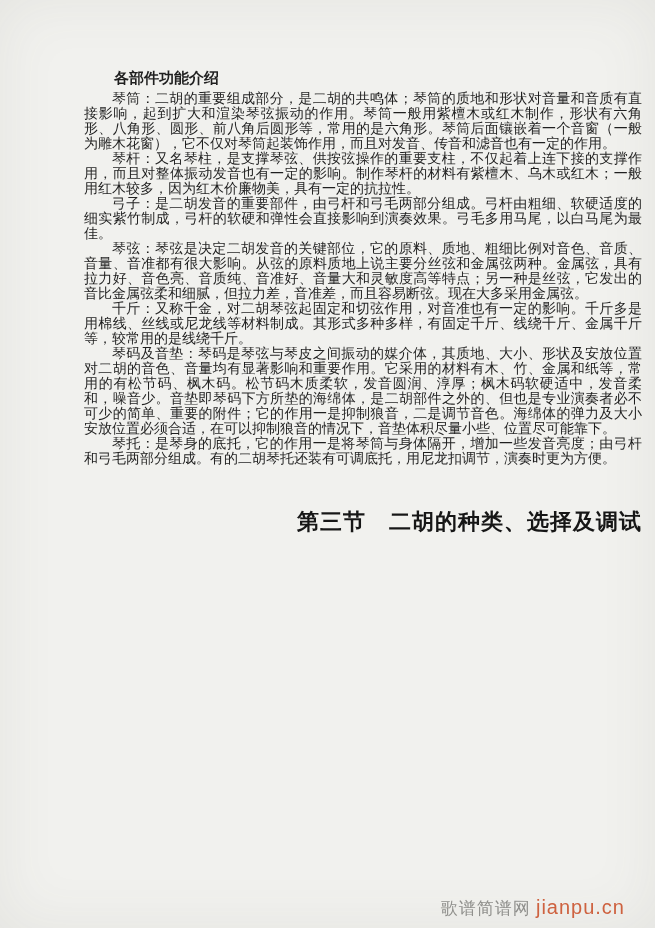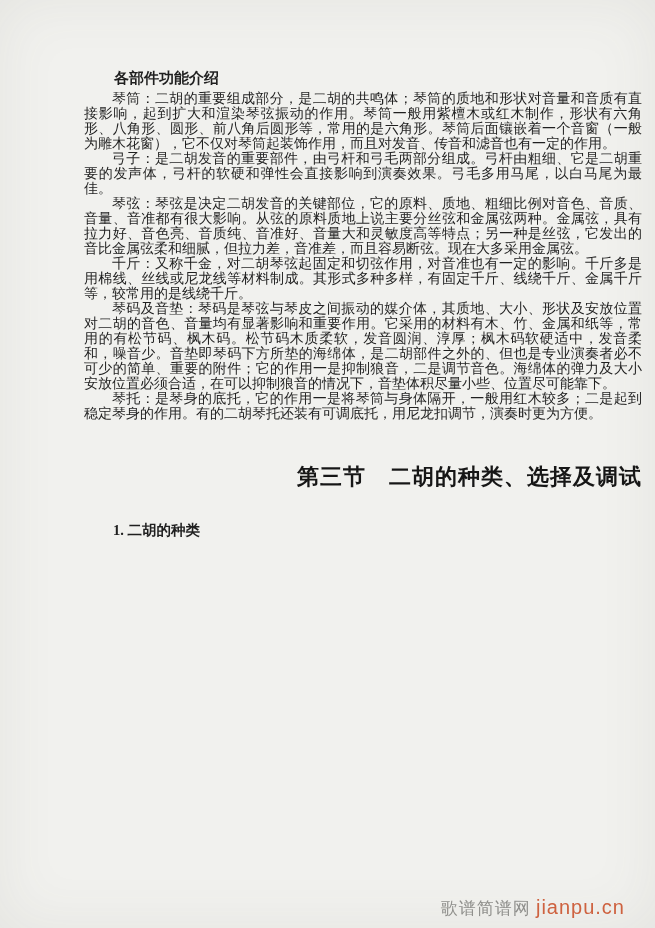--- a/index.html
+++ b/index.html
@@ -75,29 +75,29 @@
 </style>
 </head>
 <body>
 
 <div class="page">
   <div class="content">
 
     <h3 class="intro-heading">各部件功能介绍</h3>
 
     <p class="body">琴筒：二胡的重要组成部分，是二胡的共鸣体；琴筒的质地和形状对音量和音质有直接影响，起到扩大和渲染琴弦振动的作用。琴筒一般用紫檀木或红木制作，形状有六角形、八角形、圆形、前八角后圆形等，常用的是六角形。琴筒后面镶嵌着一个音窗（一般为雕木花窗），它不仅对琴筒起装饰作用，而且对发音、传音和滤音也有一定的作用。</p>
-    <p class="body">弓子：是二胡发音的重要部件，由弓杆和弓毛两部分组成。弓杆由粗细、它是二胡重要的发声体，弓杆的软硬和弹性会直接影响到演奏效果。弓毛多用马尾，以白马尾为最佳。</p>
+    <p class="body">琴杆：又名琴柱，是支撑琴弦、供按弦操作的重要支柱，不仅起着上连下接的支撑作用，而且对整体振动发音也有一定的影响。制作琴杆的材料有紫檀木、乌木或红木；一般用红木较多，因为红木价廉物美，具有一定的抗拉性。</p>
+    <p class="body">弓子：是二胡发音的重要部件，由弓杆和弓毛两部分组成。弓杆由粗细、软硬适度的细实紫竹制成，弓杆的软硬和弹性会直接影响到演奏效果。弓毛多用马尾，以白马尾为最佳。</p>
     <p class="body">琴弦：琴弦是决定二胡发音的关键部位，它的原料、质地、粗细比例对音色、音质、音量、音准都有很大影响。从弦的原料质地上说主要分丝弦和金属弦两种。金属弦，具有拉力好、音色亮、音质纯、音准好、音量大和灵敏度高等特点；另一种是丝弦，它发出的音比金属弦柔和细腻，但拉力差，音准差，而且容易断弦。现在大多采用金属弦。</p>
     <p class="body">千斤：又称千金，对二胡琴弦起固定和切弦作用，对音准也有一定的影响。千斤多是用棉线、丝线或尼龙线等材料制成。其形式多种多样，有固定千斤、线绕千斤、金属千斤等，较常用的是线绕千斤。</p>
     <p class="body">琴码及音垫：琴码是琴弦与琴皮之间振动的媒介体，其质地、大小、形状及安放位置对二胡的音色、音量均有显著影响和重要作用。它采用的材料有木、竹、金属和纸等，常用的有松节码、枫木码。松节码木质柔软，发音圆润、淳厚；枫木码软硬适中，发音柔和，噪音少。音垫即琴码下方所垫的海绵体，是二胡部件之外的、但也是专业演奏者必不可少的简单、重要的附件；它的作用一是抑制狼音，二是调节音色。海绵体的弹力及大小安放位置必须合适，在可以抑制狼音的情况下，音垫体积尽量小些、位置尽可能靠下。</p>
-    <p class="body">琴托：是琴身的底托，它的作用一是将琴筒与身体隔开，一般用红木较多；二是起到稳定琴身的作用。有的二胡琴托还装有可调底托，用尼龙扣调节，演奏时更为方便。</p>
+    <p class="body">琴托：是琴身的底托，它的作用一是将琴筒与身体隔开，增加一些发音亮度；由弓杆和弓毛两部分组成。有的二胡琴托还装有可调底托，用尼龙扣调节，演奏时更为方便。</p>
 
     <h1 class="section-heading">第三节　二胡的种类、选择及调试</h1>
 
-    <h4 class="sub-heading">1. 二胡的种类</h4>
 
 
   </div>
 
   <div class="watermark">
     <span class="wm-site">歌谱简谱网</span>
     <span class="wm-domain">jianpu.cn</span>
   </div>
 </div>
 

